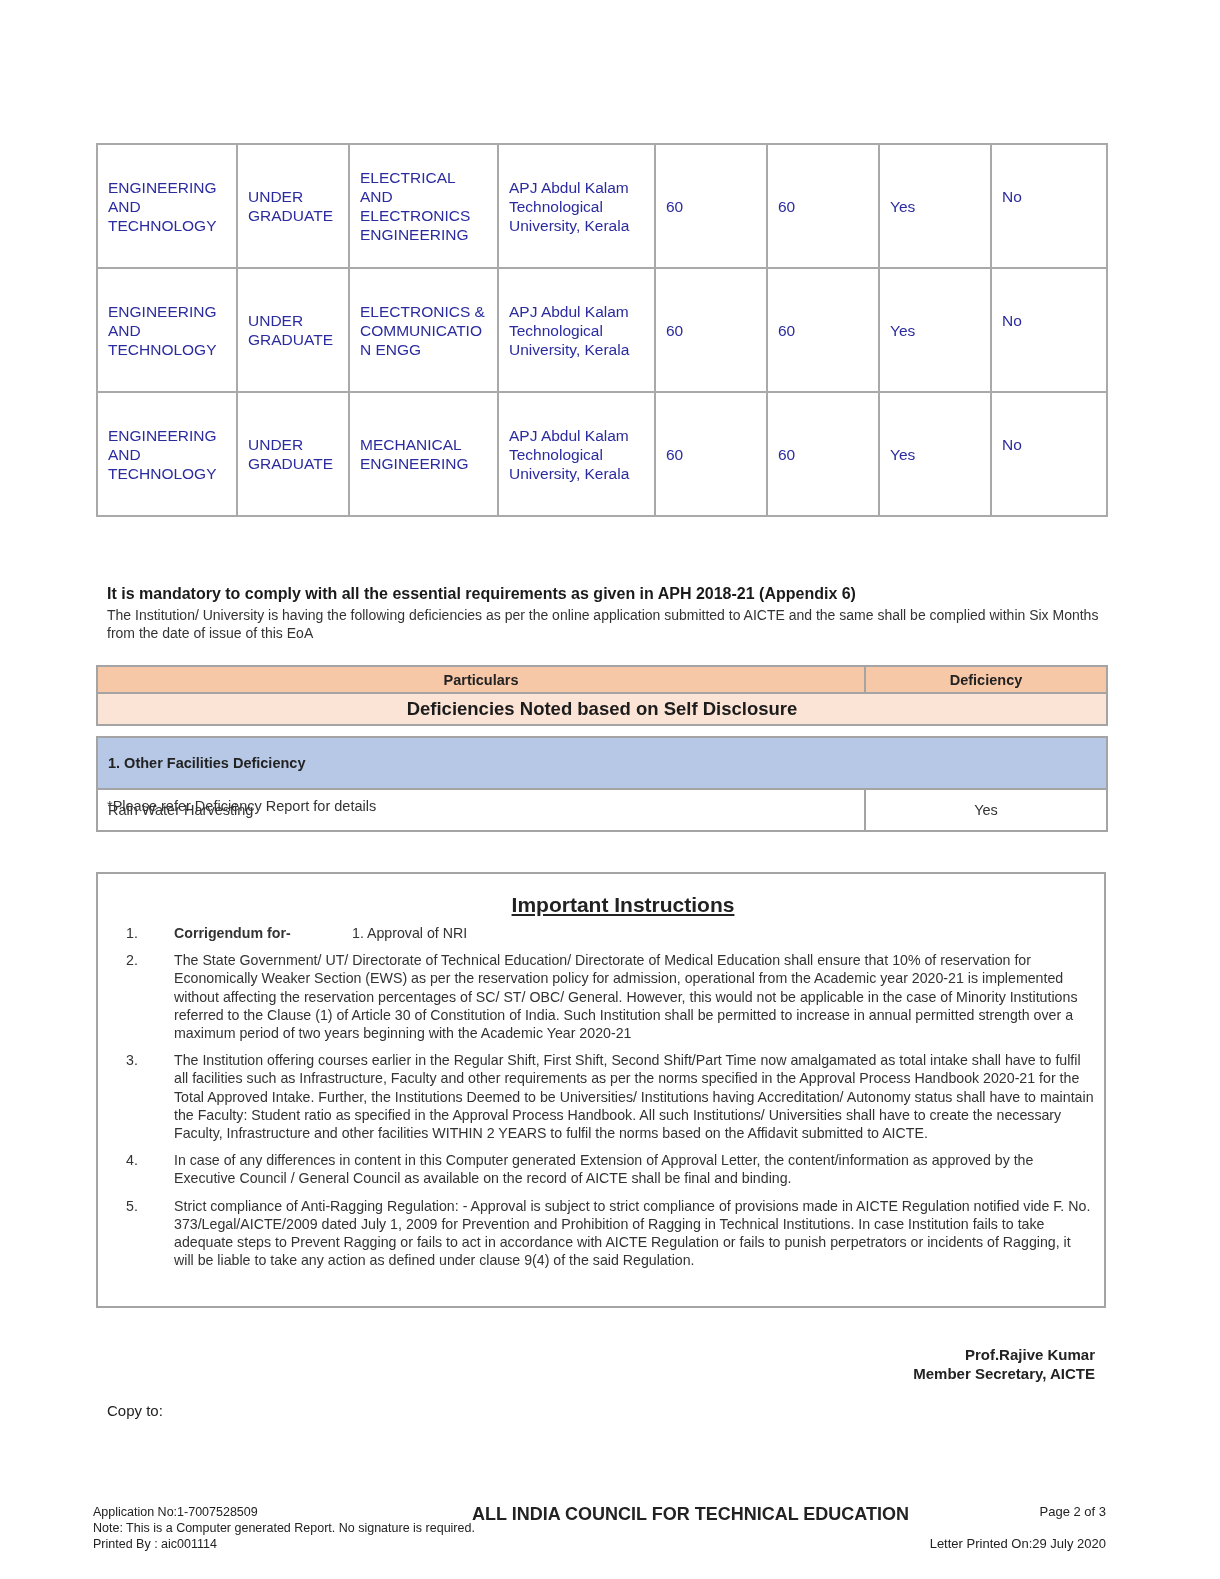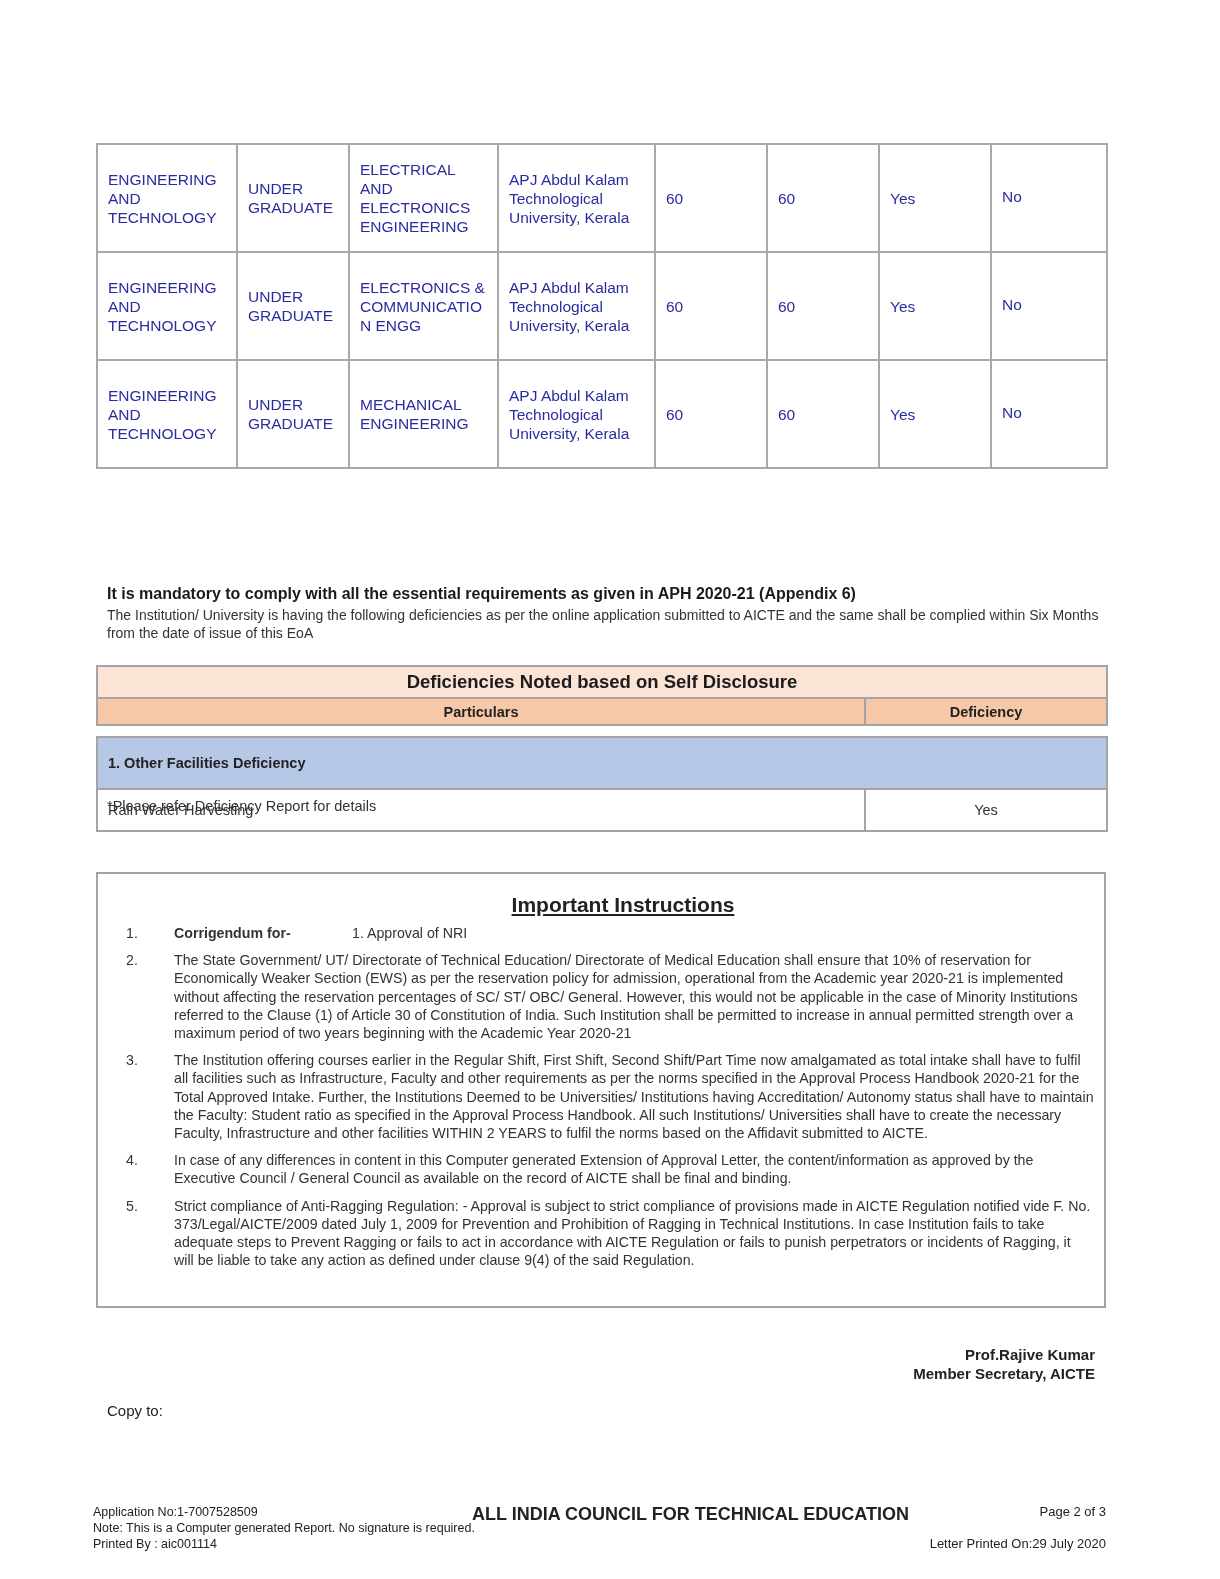--- a/index.html
+++ b/index.html
@@ -1,21 +1,21 @@
 <!DOCTYPE html>
 <html><head>
 <meta charset="utf-8">
 <style>
   html, body { margin: 0; padding: 0; background: #ffffff; }
   body { width: 1220px; height: 1579px; position: relative; font-family: "Liberation Sans", sans-serif; color: #222; overflow: hidden; }
 
   
   .course-table { position: absolute; left: 96px; top: 143px; width: 1010px; border-collapse: collapse; table-layout: fixed; }
   .course-table td { border: 2px solid #a9a9a9; height: 102px; color: #2b2ba0; font-size: 15.5px; line-height: 19px; padding: 0 10px; vertical-align: middle; }
-  .course-table td.c-last { vertical-align: middle; padding-bottom: 4px; }
+  .course-table td.c-last { vertical-align: middle; padding-bottom: 20px; }
 
   .notice-title { position: absolute; left: 107px; top: 585px; font-weight: bold; font-size: 16px; color: #1a1a1a; }
   .notice-body { position: absolute; left: 107px; top: 606px; width: 1000px; font-size: 14px; line-height: 18px; color: #333; }
 
   .def-table { position: absolute; left: 96px; top: 665px; width: 1010px; border-collapse: collapse; table-layout: fixed; }
   .def-table td { border: 2px solid #a4a4a4; font-size: 14.5px; }
   .def-title { background: #fbe3d5; text-align: center; font-weight: bold; font-size: 18.5px !important; height: 28px; color: #1c1c1c; }
   .def-head { background: #f7c8a7; text-align: center; font-weight: bold; height: 23px; color: #222; }
 
   .def-table2 { position: absolute; left: 96px; top: 736px; width: 1010px; border-collapse: collapse; table-layout: fixed; }
@@ -82,35 +82,35 @@
       <td>MECHANICAL ENGINEERING</td>
       <td>APJ Abdul Kalam Technological University, Kerala</td>
       <td>60</td>
       <td>60</td>
       <td>Yes</td>
       <td class="c-last">No</td>
     </tr>
   </tbody>
 </table>
 
-<div class="notice-title">It is mandatory to comply with all the essential requirements as given in APH 2020-21 (Appendix 6)</div>
+<div class="notice-title">It is mandatory to comply with all the essential requirements as given in APH 2018-21 (Appendix 6)</div>
 <div class="notice-body">The Institution/ University is having the following deficiencies as per the online application submitted to AICTE and the same shall be complied within Six Months from the date of issue of this EoA</div>
 
 <table class="def-table">
   <colgroup>
       <col style="width:768px">
       <col style="width:242px">
     </colgroup>
   <tbody>
       <tr>
-    <td class="def-title" colspan="2">Deficiencies Noted based on Self Disclosure</td>
+    <td class="def-head">Particulars</td>
+    <td class="def-head">Deficiency</td>
   </tr>
   <tr>
-    <td class="def-head">Particulars</td>
-    <td class="def-head">Deficiency</td>
+    <td class="def-title" colspan="2">Deficiencies Noted based on Self Disclosure</td>
   </tr>
 </tbody>
   </table>
 
 <table class="def-table2">
   <colgroup>
       <col style="width:768px">
       <col style="width:242px">
     </colgroup>
   <tbody>

